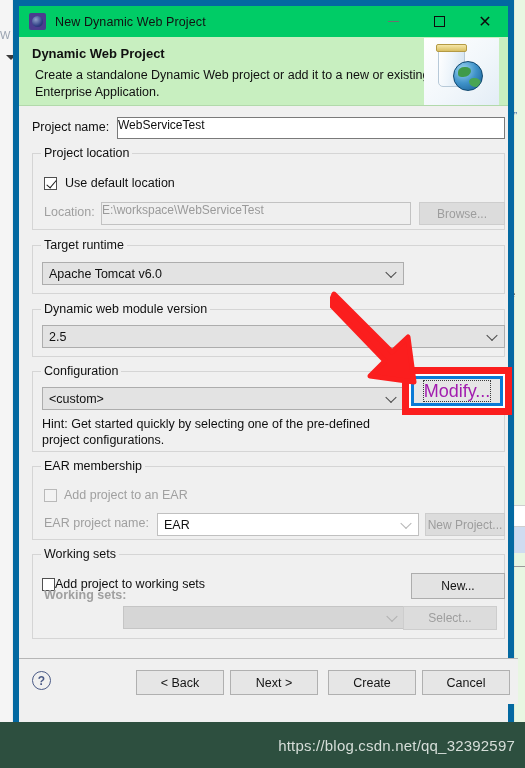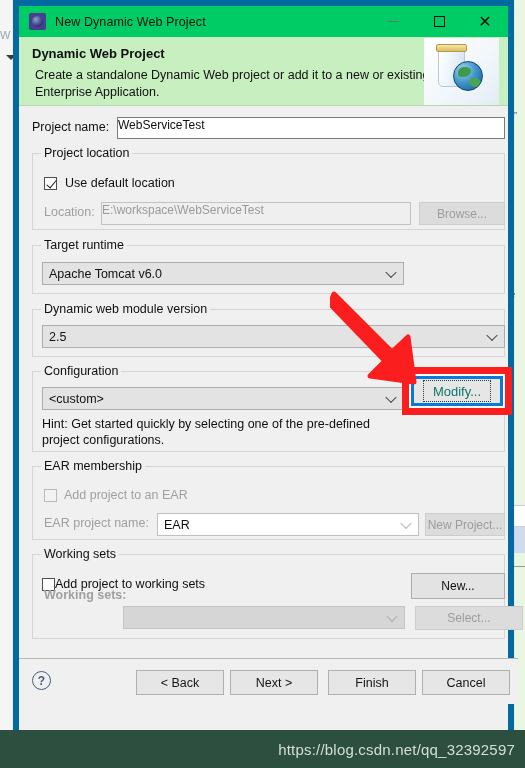--- a/index.html
+++ b/index.html
@@ -202,27 +202,27 @@
     border: 7px solid #fb1e1e; background: #ffffff;
   }
   #modify-btn {
     position: absolute; left: 411px; top: 376px; width: 92px; height: 30px;
     background: #e6e6e6; border: 3px solid #0b7ad6;
     display: flex; align-items: center; justify-content: center;
   }
   #modify-inner {
     width: 68px; height: 22px; border: 1.5px dotted #3a3a3a;
     display: flex; align-items: center; justify-content: center;
-    font-size: 13px; color: #0f766e;
+    font-size: 18px; color: #a21caf;
   }
   #arrow { position: absolute; left: 330px; top: 290px; }
 
   
   #watermark {
-    position: absolute; left: 0; bottom: 0; width: 525px; height: 38px;
+    position: absolute; left: 0; bottom: 0; width: 525px; height: 46px;
     background: #2d4f3f;
     display: flex; align-items: center; justify-content: flex-end;
   }
   #watermark span {
     color: #d6ded9; font-size: 15px; margin-right: 10px; letter-spacing: 0.2px;
   }
 </style>
 </head>
 <body>
 
@@ -345,34 +345,34 @@
     <div class="btn" style="position:absolute; left:392px; top:467px; width:94px; height:26px;">
       <span>New...</span>
     </div>
     <div class="field-line" style="left:25px; top:482px;font-weight:bold;">
       <span class="row-label dim">Working sets:</span>
     </div>
     <div class="combo greyfill" style="position:absolute; left:104px; top:500px; width:282px; height:23px;">
       <span></span>
       <span class="chev" style="border-color:#b0b0b0;"></span>
     </div>
-    <div class="btn disabled" style="position:absolute; left:396px; top:500px; width:108px; height:24px;">
+    <div class="btn disabled" style="position:absolute; left:384px; top:500px; width:94px; height:24px;">
       <span>Select...</span>
     </div>
 
     <div id="dlg-footer">
       <div class="help-icon">?</div>
       <div class="foot-btn" style="left:117px;">
         <span>&lt; Back</span>
       </div>
       <div class="foot-btn" style="left:211px;">
         <span>Next &gt;</span>
       </div>
       <div class="foot-btn" style="left:309px;">
-        <span>Finish</span>
+        <span>Create</span>
       </div>
       <div class="foot-btn" style="left:403px;">
         <span>Cancel</span>
       </div>
     </div>
 
   </div>
 </div>
 
 <div id="annotations">

